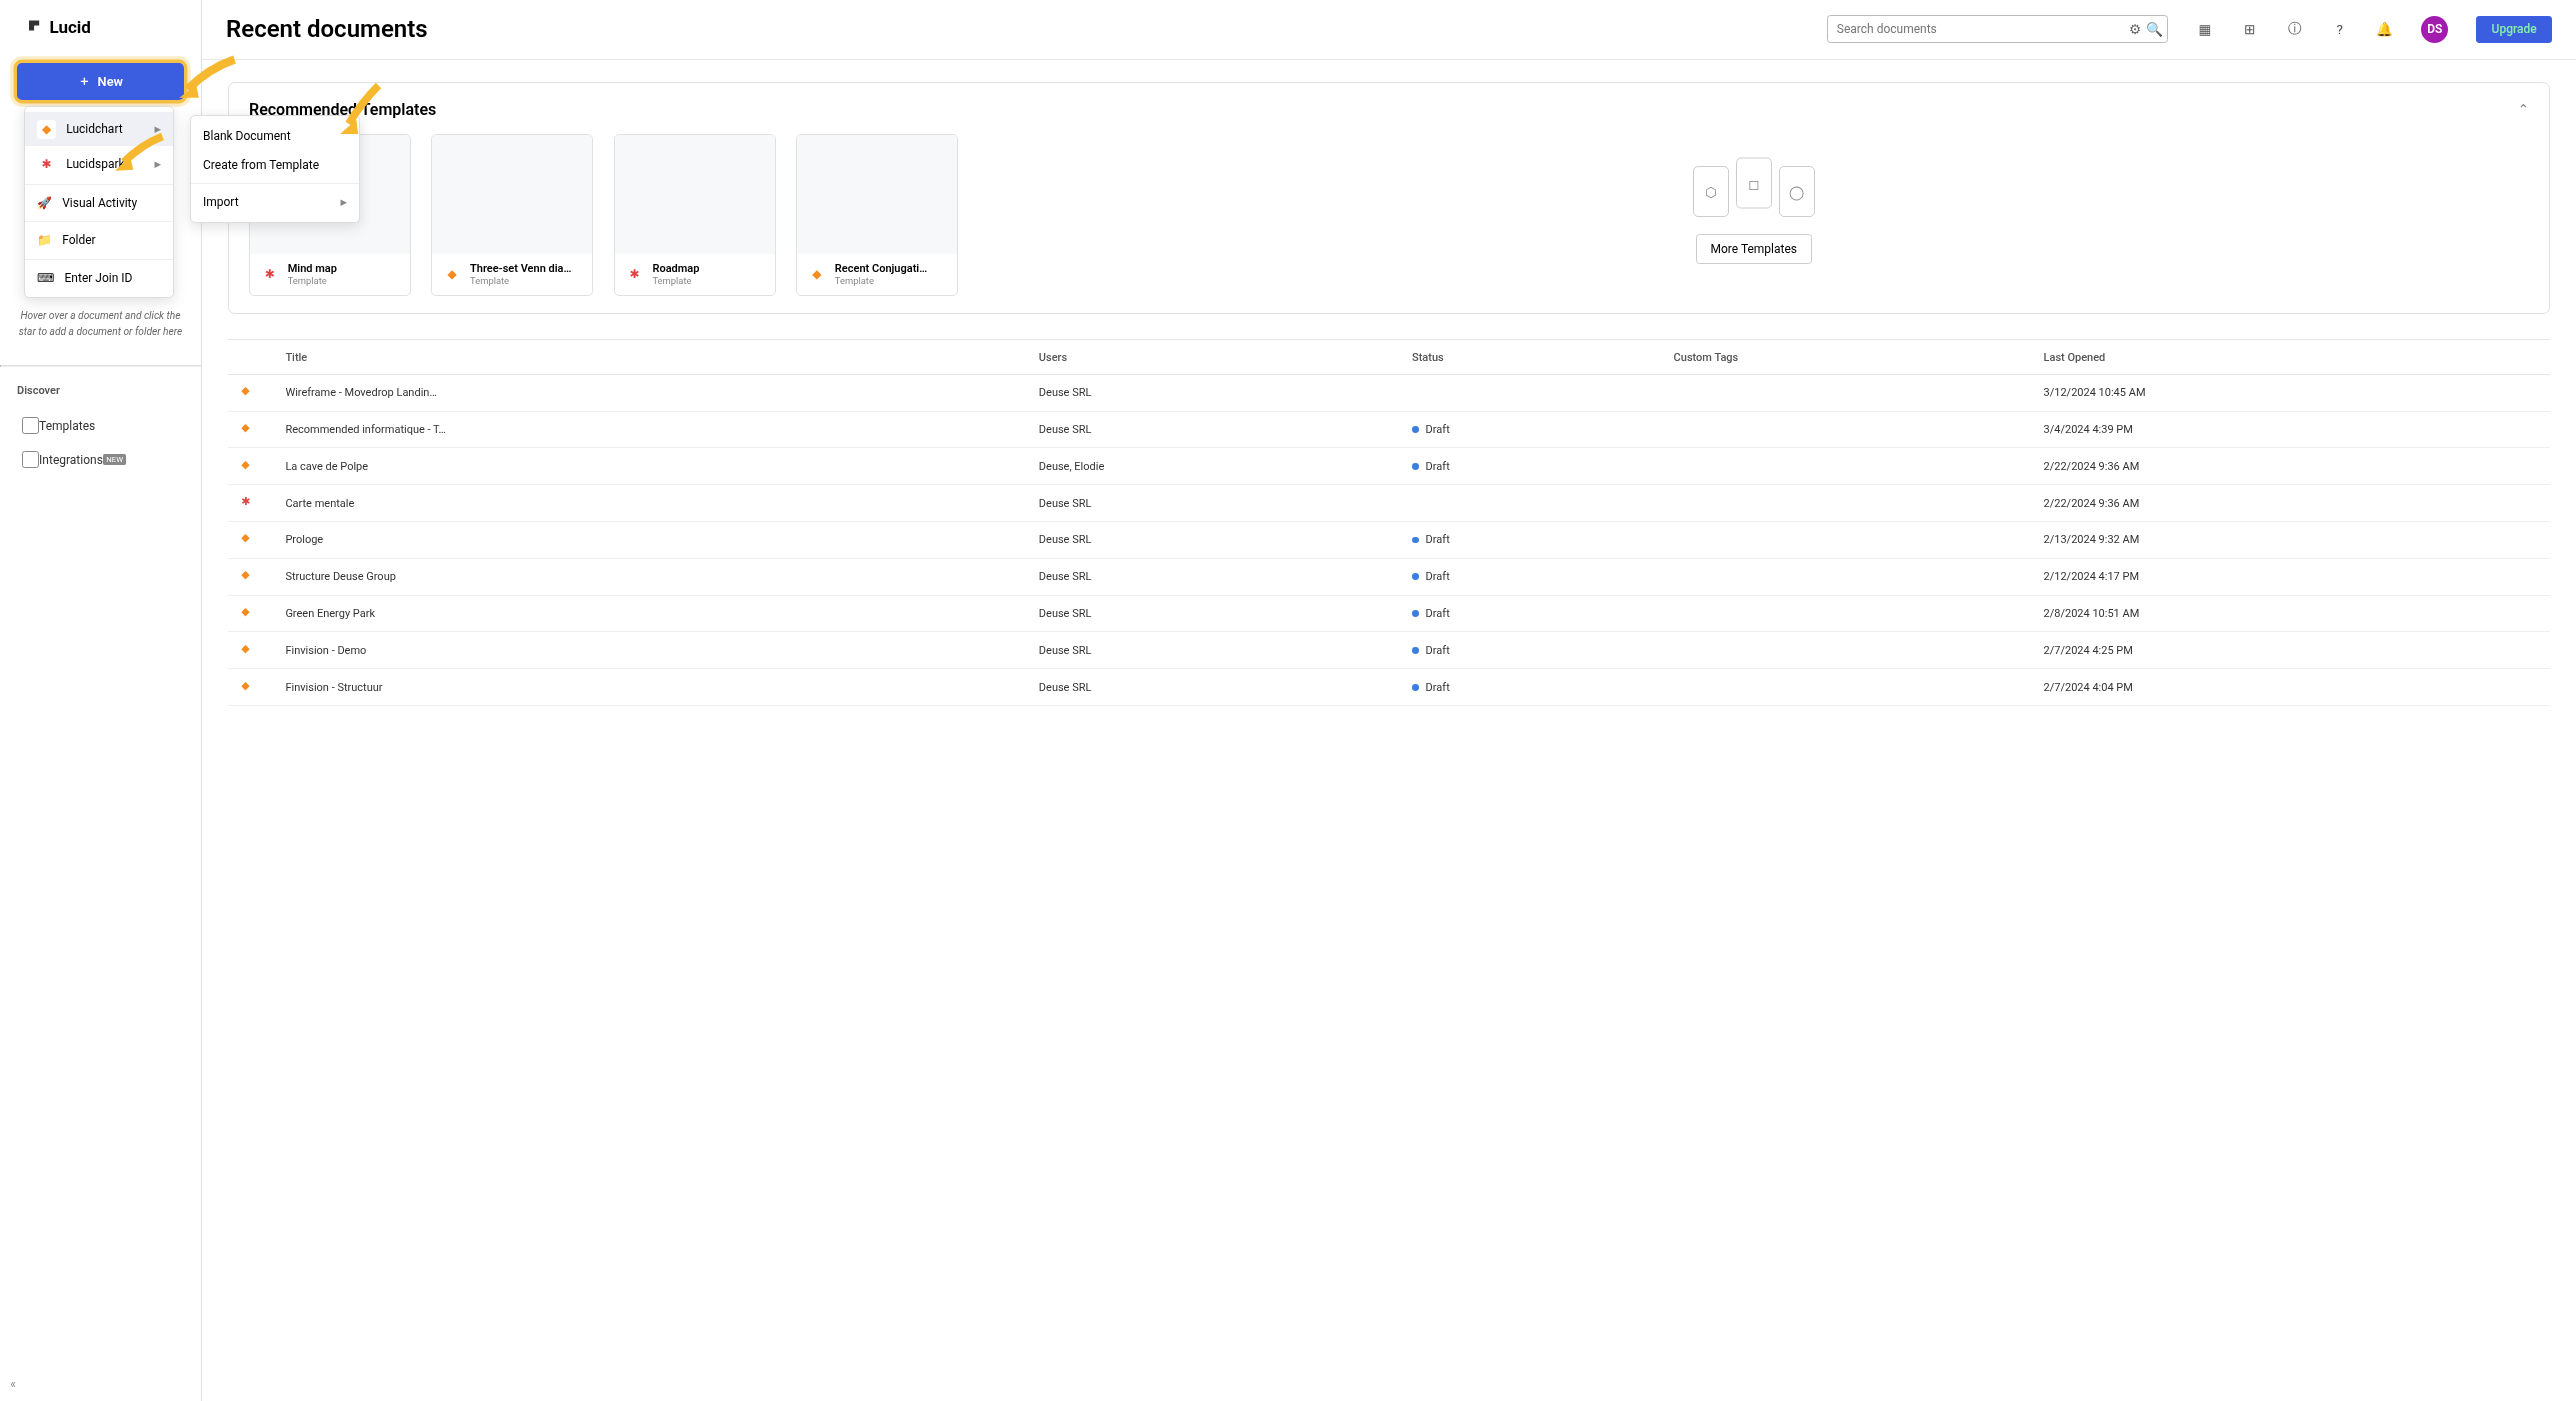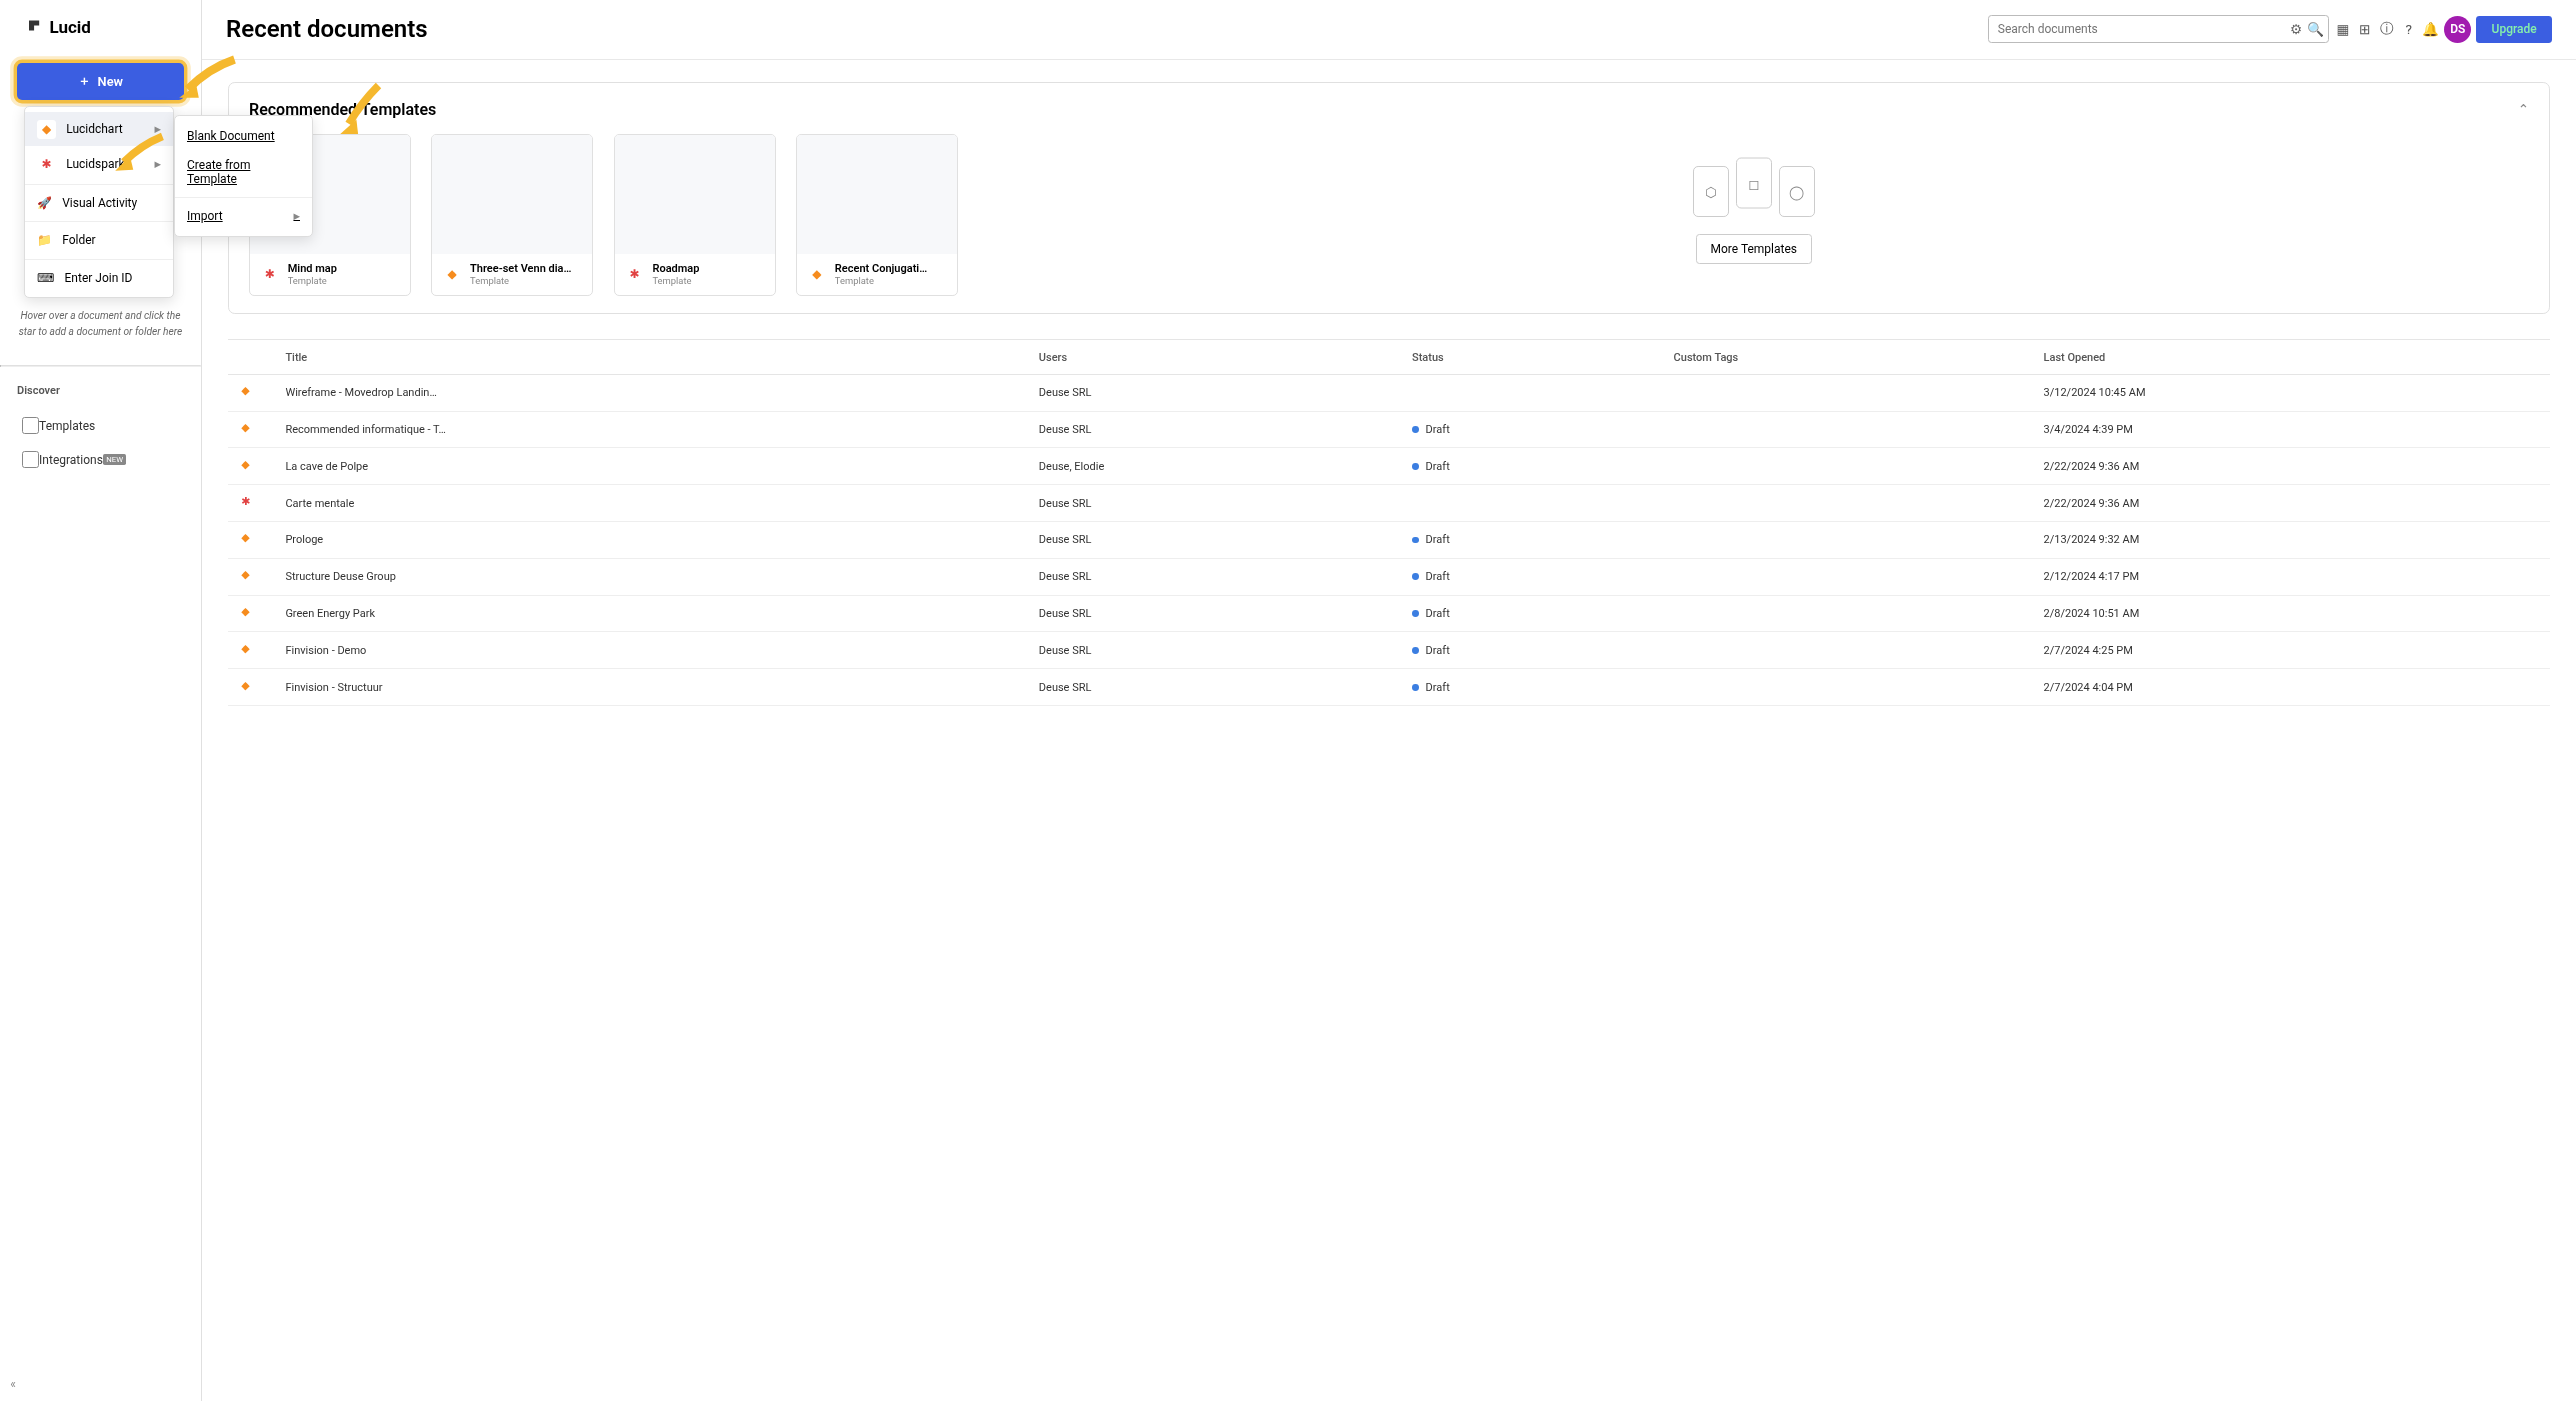--- a/index.html
+++ b/index.html
@@ -14,21 +14,21 @@
 .starred-title { font-size: 11px; font-weight: 600; margin-bottom: 8.5px; }
 .starred-help { font-size: 10.2px; font-style: italic; color: #666; line-height: 1.5; }
 .sidebar-divider { border-top: 0.9px solid #e0e0e0; margin: 0; }
 .discover-section { padding: 17px; }
 .section-label { font-size: 11px; font-weight: 600; color: #555; margin-bottom: 12px; }
 .side-link { display: flex; align-items: center; gap: 0; padding: 8.5px 5.1px; font-size: 12px; color: #333; cursor: pointer; }
 .side-icon { width: 17px; height: 17px; border: 1.3px solid #888; border-radius: 2.6px; }
 .new-badge { background: #888; color: #fff; font-size: 7.7px; padding: 0.9px 3.4px; border-radius: 1.7px; text-transform: uppercase; }
 .collapse { position: absolute; bottom: 10.2px; left: 10.2px; color: #888; font-size: 12px; cursor: pointer; }
 .main { flex: 1; display: flex; flex-direction: column; overflow: hidden; }
-.topbar { display: flex; align-items: center; padding: 15.3px 24px; gap: 5px; border-bottom: 0.9px solid #e8e8e8; }
+.topbar { display: flex; align-items: center; padding: 15.3px 24px; gap: 28px; border-bottom: 0.9px solid #e8e8e8; }
 .page-title { font-size: 24px; font-weight: 600; flex: 0 0 auto; margin-right: auto; }
 .search-wrap { position: relative; width: 341px; }
 .search { width: 100%; border: 0.9px solid #bbb; border-radius: 3.4px; padding: 6px 51px 6px 8.5px; font-size: 12px; }
 .search-icons { position: absolute; right: 5.1px; top: 50%; transform: translateY(-50%); display: flex; gap: 5.1px; color: #666; }
 .topbar-icon { width: 17px; height: 17px; display: flex; align-items: center; justify-content: center; color: #555; cursor: pointer; }
 .avatar { width: 27px; height: 27px; border-radius: 50%; background: #a21caf; color: #fff; display: flex; align-items: center; justify-content: center; font-size: 12px; font-weight: 600; }
 .upgrade { background: #3b5ee1; color: #86efac; border: none; border-radius: 3.4px; padding: 6.8px 15.3px; font-size: 12px; font-weight: 500; cursor: pointer; }
 .content { padding: 22px 25.6px; overflow-y: auto; flex: 1; }
 .reco-panel { border: 0.9px solid #e0e0e0; border-radius: 6.8px; padding: 17px 20.4px; margin-bottom: 25.6px; }
 .reco-head { display: flex; align-items: center; justify-content: space-between; margin-bottom: 15.3px; }
@@ -54,21 +54,21 @@
 .status-dot { width: 6.8px; height: 6.8px; border-radius: 50%; background: #3b7ee1; display: inline-block; margin-right: 6.8px; }
 .file-icon { width: 17px; height: 17px; display: inline-block; }
 .file-orange { color: #f68c1e; }
 .file-red { color: #e14242; }
 .dropdown { position: absolute; z-index: 100; background: #fff; border: 0.9px solid #ddd; border-radius: 5.1px; box-shadow: 0 3.4px 13.6px rgba(0,0,0,0.12); padding: 5.1px 0; }
 .dropdown-1 { top: 106px; left: 24px; width: 150px; }
 .dd-item { display: flex; align-items: center; gap: 10.2px; padding: 7.7px 12px; font-size: 12px; cursor: pointer; position: relative; }
 .dd-item.sel { background: #eef0f5; }
 .dd-item .caret { margin-left: auto; color: #888; font-size: 8.5px; }
 .dd-divider { border-top: 0.9px solid #eee; margin: 3.4px 0; }
-.dropdown-2 { top: 115px; left: 174px; width: 139px; text-decoration: underline; }
+.dropdown-2 { top: 115px; left: 190px; width: 170px; }
 .title-cell { max-width: 187px; white-space: nowrap; overflow: hidden; text-overflow: ellipsis; }
 </style>
 </head>
 <body>
 
 <div class="app">
 
   <aside class="sidebar">
     <div class="logo">
       <span class="logo-icon"></span>

